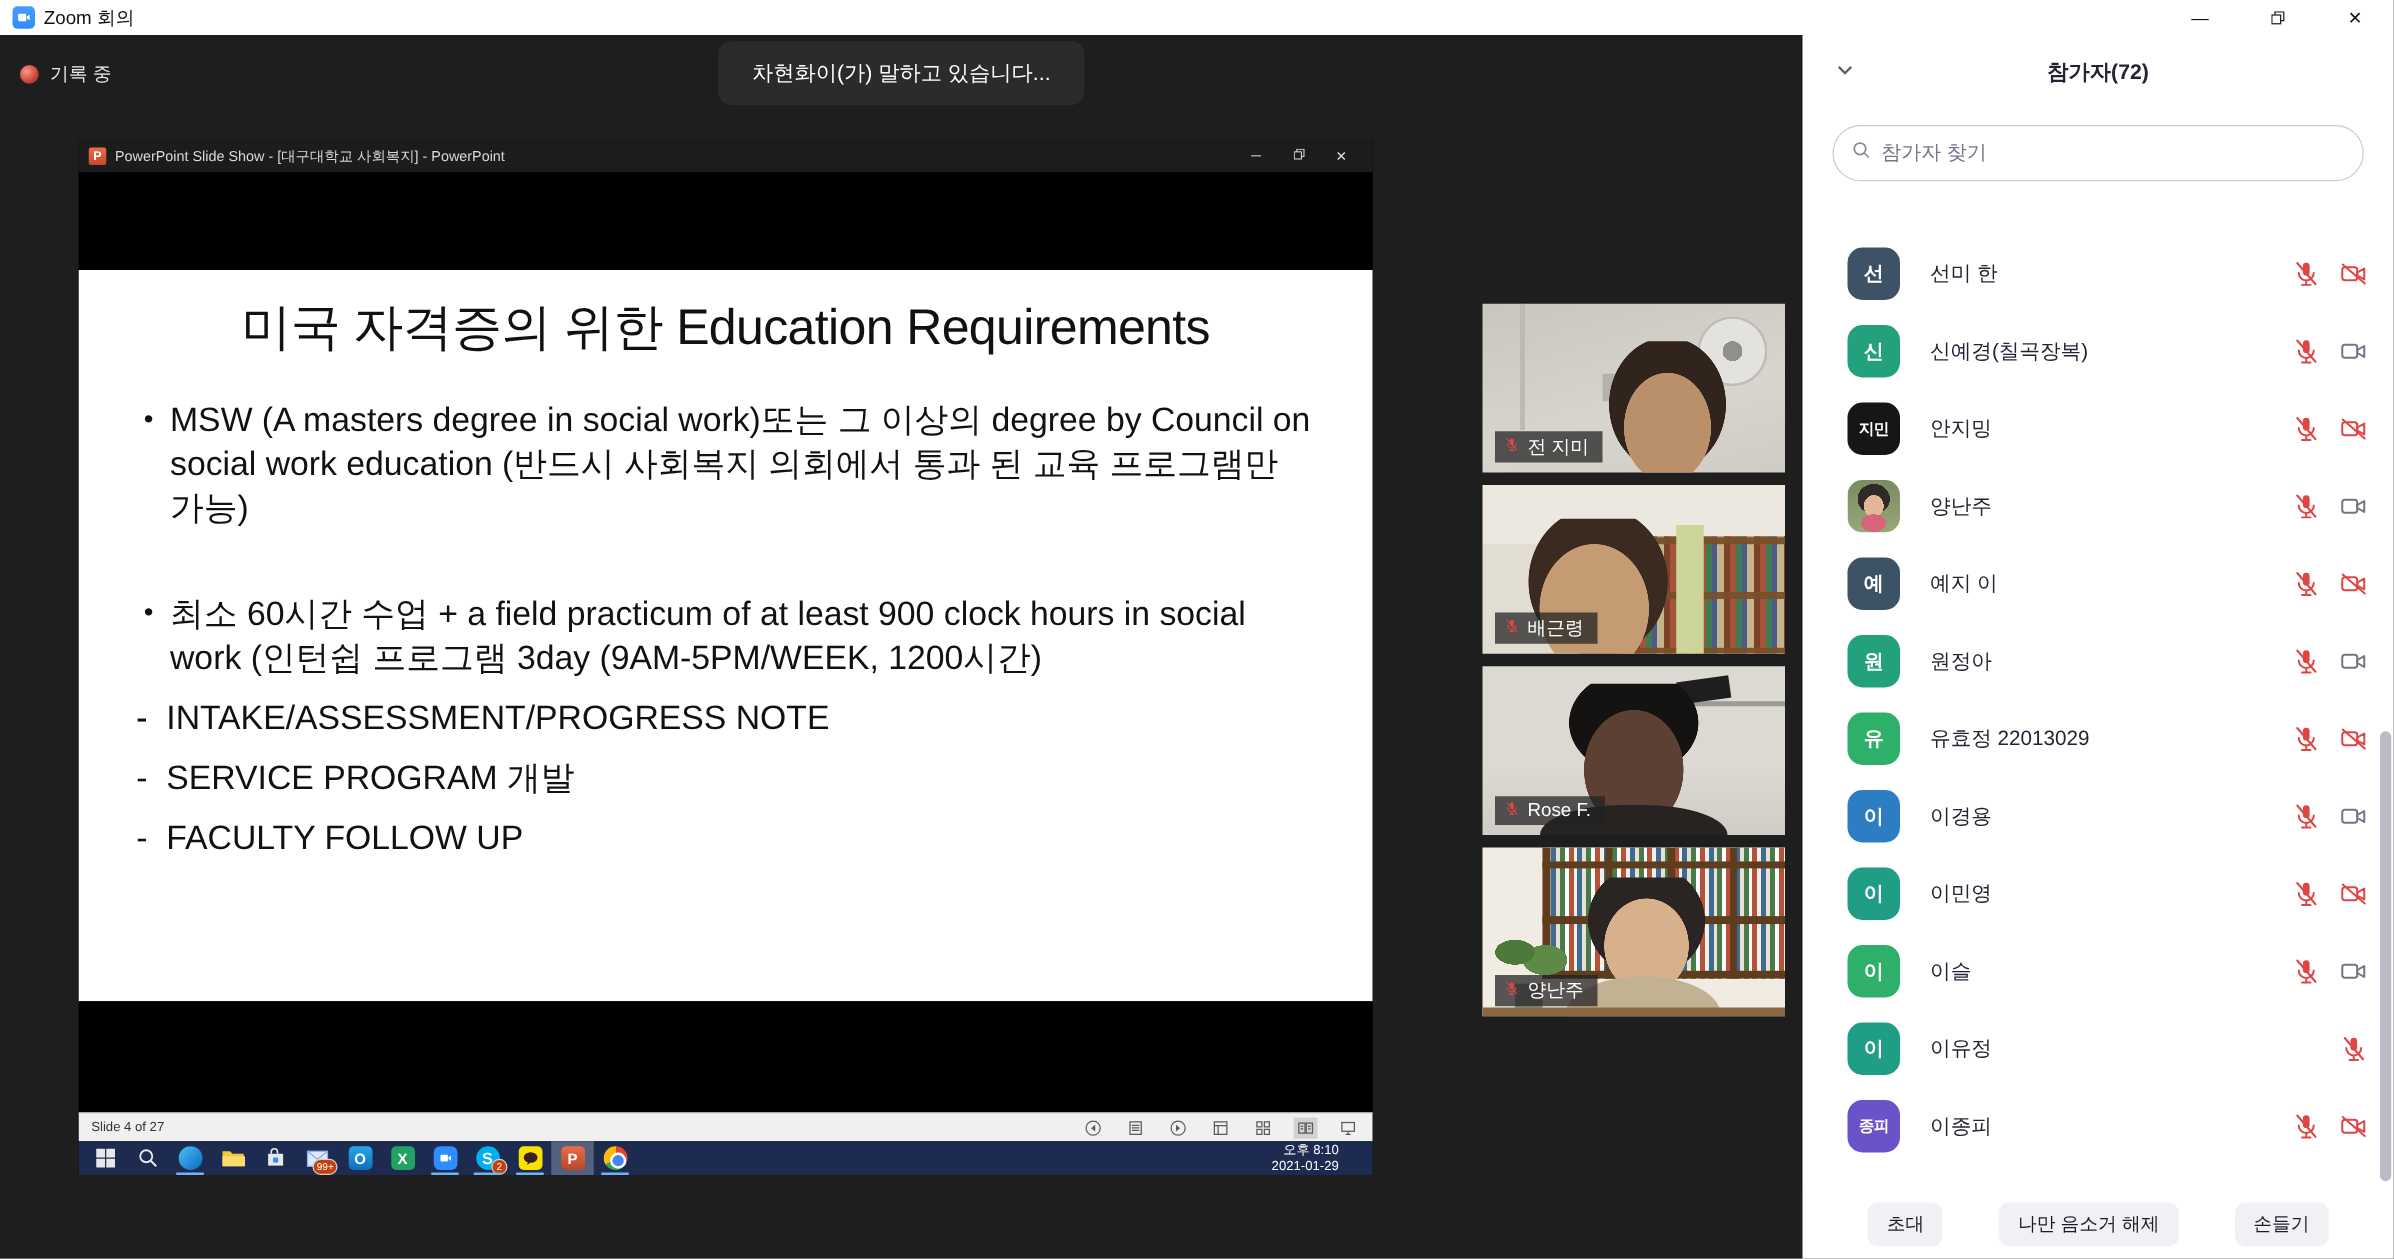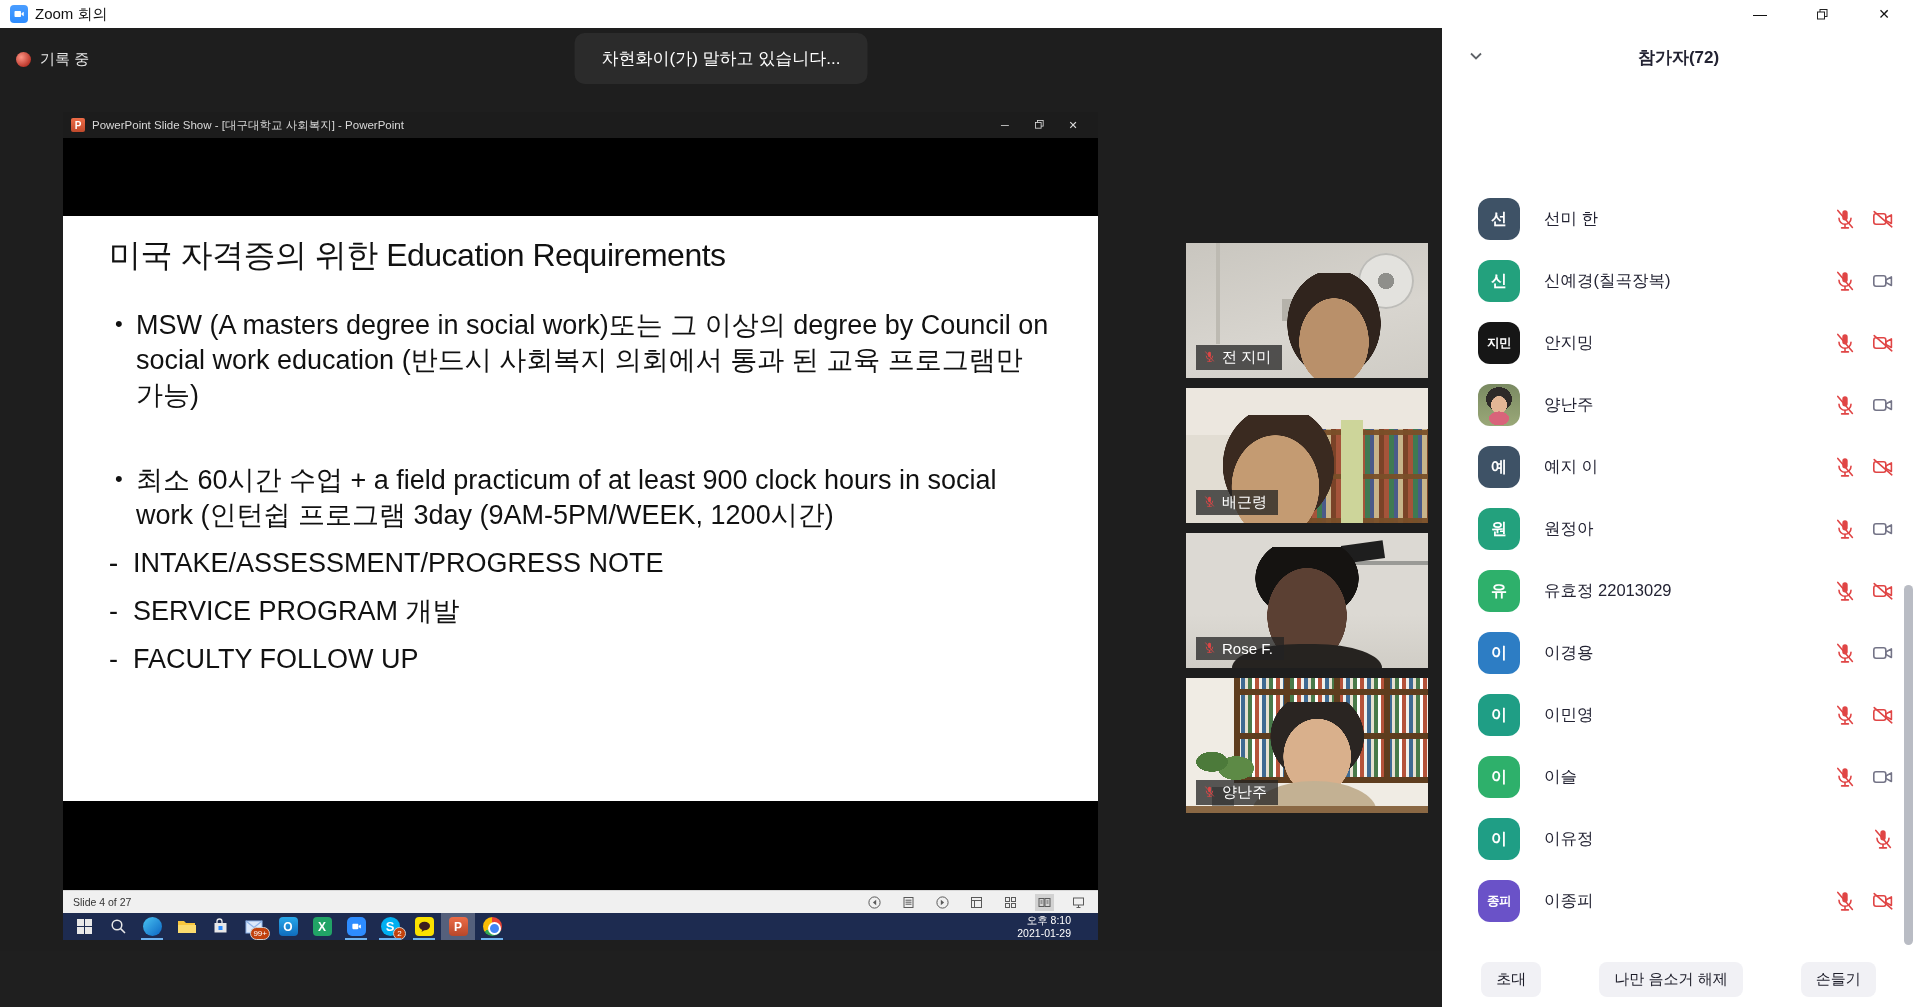--- a/index.html
+++ b/index.html
@@ -24,21 +24,21 @@
 
   
   .ppt-window { position:absolute; left:63px; top:84px; width:1035px; height:828px; background:#000; }
   .ppt-titlebar { height:26px; background:#1c1c1c; display:flex; align-items:center; padding:0 8px; color:#d8d8d8; font-size:11.5px; }
   .ppt-icon { width:14px; height:14px; border-radius:2px; background:linear-gradient(#ed6c47,#c04a2c); color:#fff; font-size:10px; font-weight:bold; display:inline-flex; align-items:center; justify-content:center; margin-right:7px; }
   .ppt-controls { margin-left:auto; display:flex; gap:0; }
   .ppt-wbtn { width:34px; text-align:center; color:#ddd; font-size:11px; background:none; border:none; }
   .letterbox-top { height:78px; background:#000; }
   .letterbox-bottom { height:89px; background:#000; }
   .slide { height:585px; background:#fff; color:#111; padding:10px 46px 0 46px; overflow:hidden; }
-  .slide-title { font-size:32px; text-align:left; margin:8px 0 30px 0; letter-spacing:-0.5px; }
+  .slide-title { font-size:40px; text-align:center; margin:8px 0 30px 0; letter-spacing:-0.5px; }
   .bullet { font-size:27px; line-height:35px; padding-left:27px; position:relative; margin-bottom:50px; }
   .bullet:last-of-type { margin-bottom:12px; }
   .bullet .b-mark { position:absolute; left:6px; top:-2px; font-size:22px; }
   .dash { font-size:27px; line-height:35px; padding-left:24px; position:relative; margin-bottom:13px; }
   .dash .d-mark { position:absolute; left:0; top:0; }
 
   .ppt-statusbar { height:23px; background:#f0f0f0; border-top:1px solid #d8d8d8; display:flex; align-items:center; font-size:10.5px; color:#333; padding:0 10px; }
   .status-icons { margin-left:auto; display:flex; align-items:center; gap:15px; }
   .sicon { display:inline-flex; align-items:center; justify-content:center; height:17px; padding:1px 3px; }
   .sicon.active { background:#d2d2d2; }
@@ -121,21 +121,21 @@
       radial-gradient(circle 5px at 35% 32%, #3a78c2 0 99%, transparent),
       radial-gradient(ellipse 6px 3px at 62% 72%, #8a6a4a 0 99%, transparent),
       linear-gradient(180deg,#8ec6e8 0 58%, #e6d7ae 58%); }
   .pname { margin-left:24px; font-size:16.5px; color:#232333; white-space:nowrap; overflow:hidden; }
   .picons { margin-left:auto; display:flex; align-items:center; gap:14px; padding-right:20px; }
   .picon { width:24px; height:24px; display:inline-flex; align-items:center; justify-content:center; }
 
   .pscrollbar { position:absolute; right:2px; top:557px; width:9px; height:360px; }
   .pscroll-thumb { width:9px; height:100%; border-radius:4.5px; background:#b9bcc4; }
 
-  .panel-footer { position:absolute; bottom:0; left:0; width:473px; height:47px; display:flex; align-items:flex-start; justify-content:center; gap:58px; padding-top:2px; }
+  .panel-footer { position:absolute; bottom:0; left:0; width:473px; height:47px; display:flex; align-items:flex-start; justify-content:center; gap:45px; padding-top:2px; }
   .footer-btn { background:#f1f1f5; border:none; border-radius:8px; font-size:15px; color:#1c1c28; padding:8px 15px; font-family:inherit; white-space:nowrap; }
 </style>
 </head>
 <body>
 
 <div class="app">
 
   <div class="titlebar">
     <span class="zoom-logo">
       <svg width="12" height="12" viewBox="0 0 24 24">
@@ -403,20 +403,27 @@
         </div>
     </div>
 
     <div class="panel">
       <div class="panel-header">
         <span class="chevron"><svg width="16" height="16" viewBox="0 0 16 16">
               <path d="M3 5.5l5 5 5-5" fill="none" stroke="#5f6368" stroke-width="1.8"></path>
             </svg></span>
         <span class="panel-title">참가자(72)</span>
       </div>
+      <div class="search-wrap">
+        <span><svg width="16" height="16" viewBox="0 0 16 16">
+              <circle cx="7" cy="7" r="4.6" fill="none" stroke="#8a8a9a" stroke-width="1.4"></circle>
+              <line x1="10.4" y1="10.4" x2="14" y2="14" stroke="#8a8a9a" stroke-width="1.4"></line>
+            </svg></span>
+        <input placeholder="참가자 찾기" style="">
+      </div>
       <div class="plist" id="plist">
           <div class="prow">
             <div class="avatar" style="background: rgb(62, 82, 102);">선</div>
             <div class="pname">선미 한</div>
             <div class="picons">
               <span class="picon">
                 <svg width="24" height="24" viewBox="0 0 24 24">
                   <g stroke="#e04545" stroke-width="1.6" fill="none" stroke-linecap="round">
                     <rect x="9.3" y="3.2" width="5.4" height="10.2" rx="2.7" fill="#e04545" stroke="none"></rect>
                     <path d="M6 11.3a6 6 0 0 0 12 0"></path>

